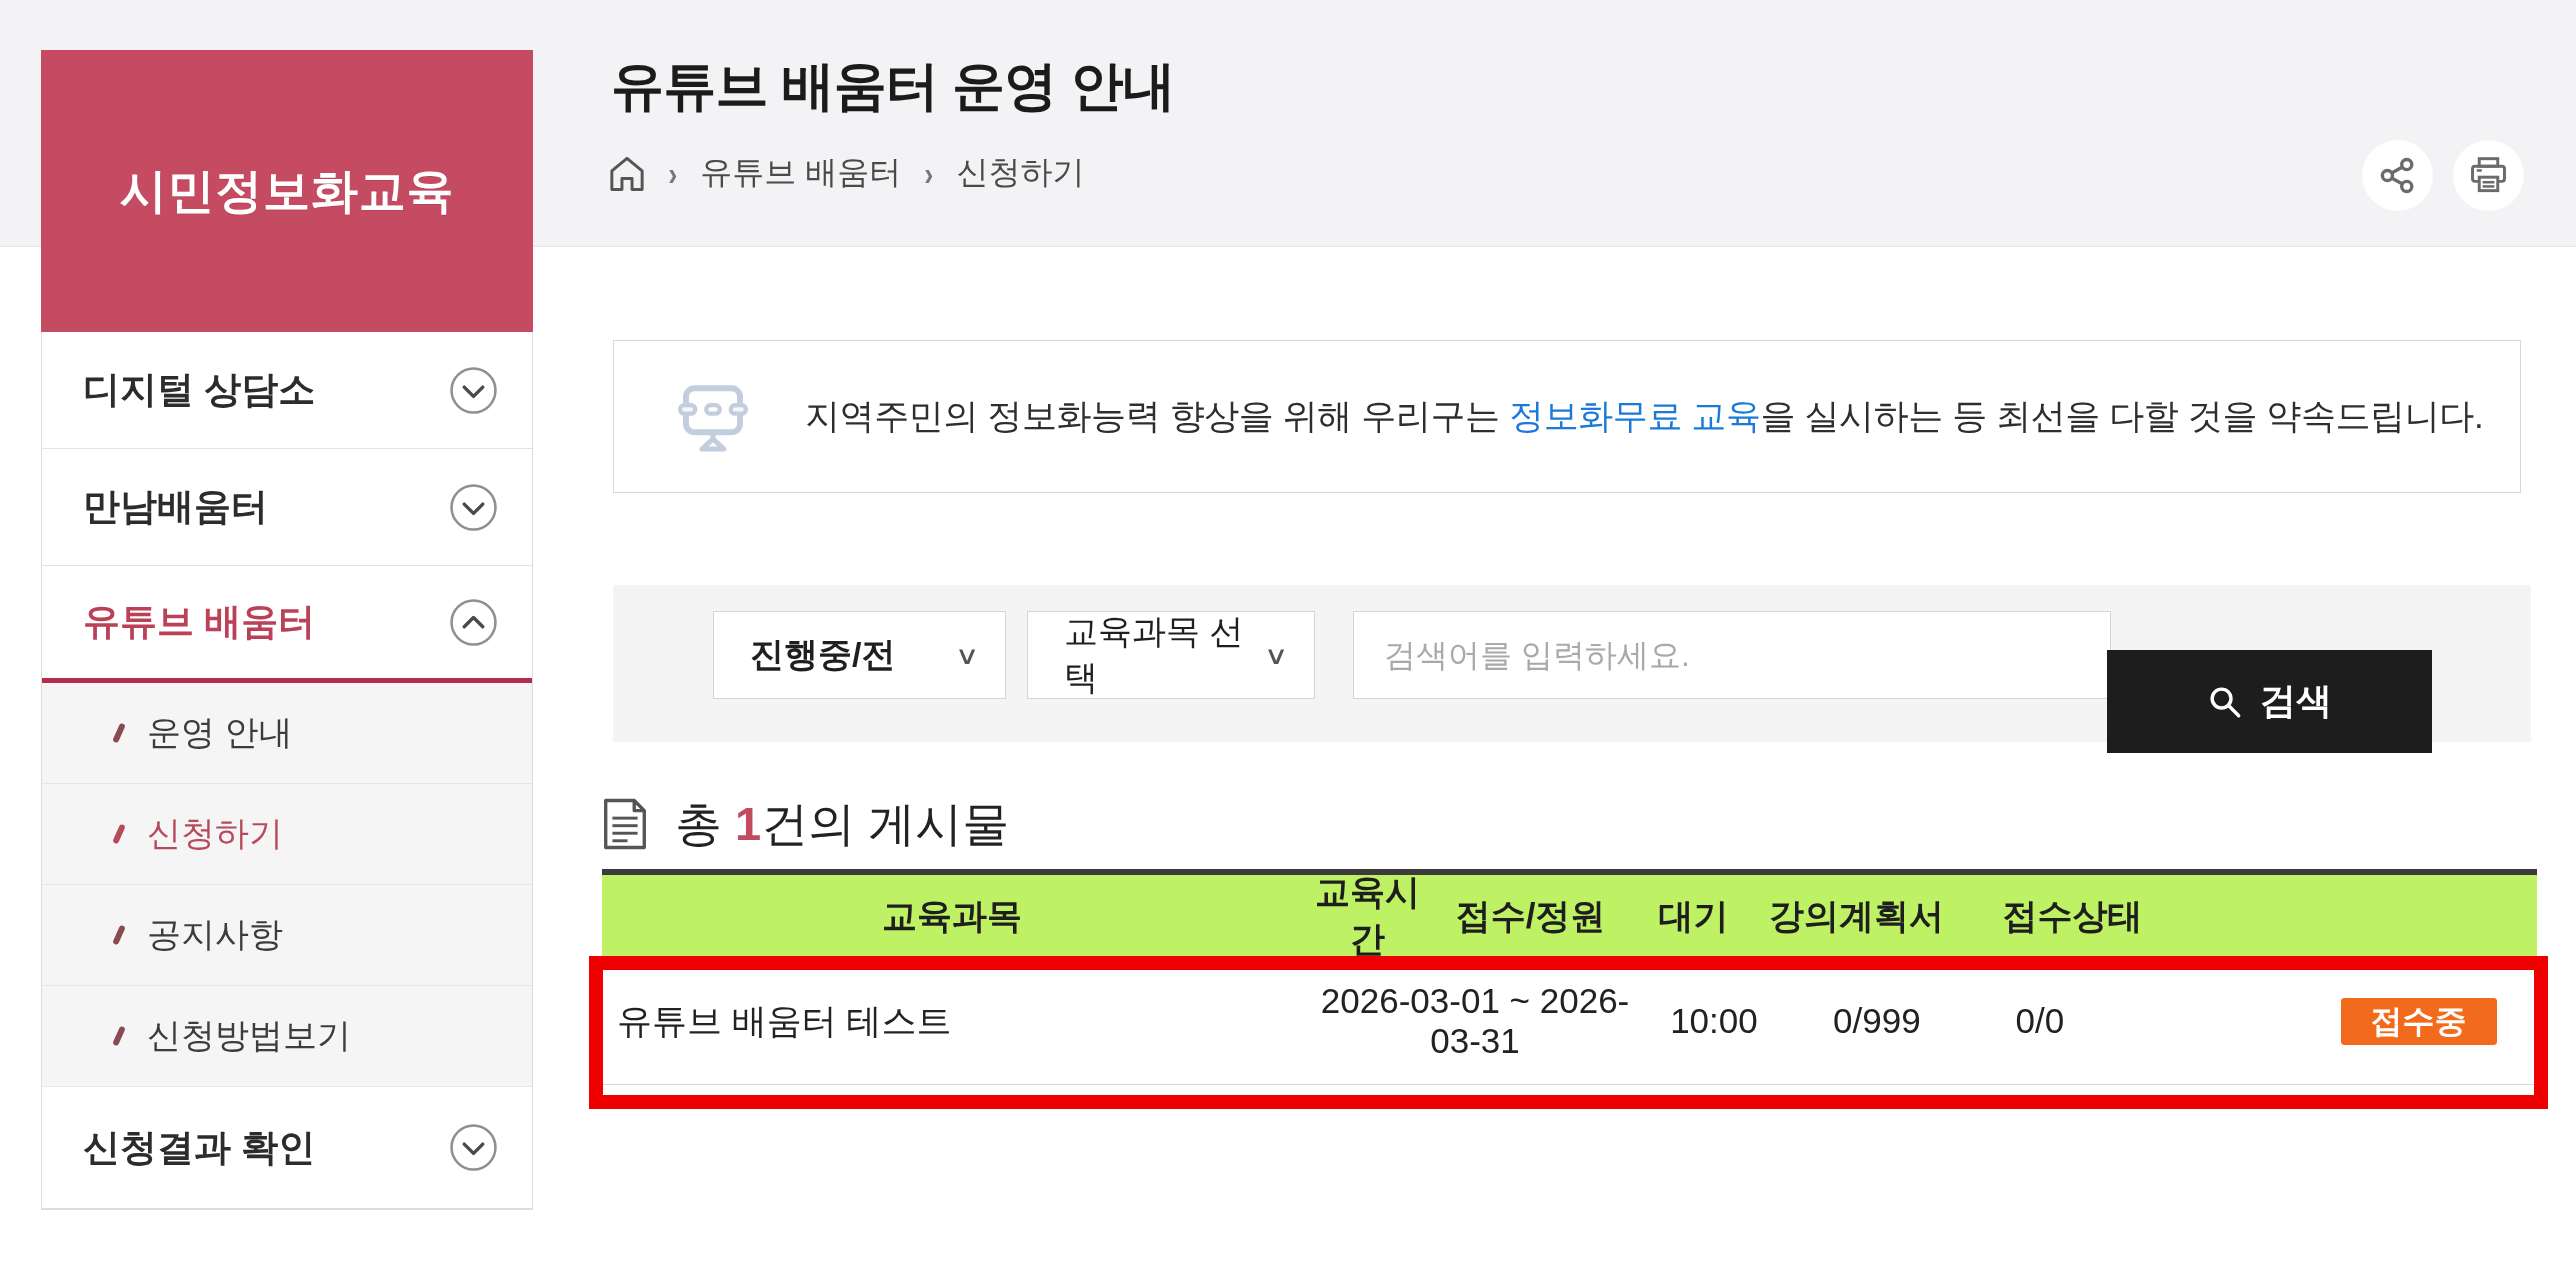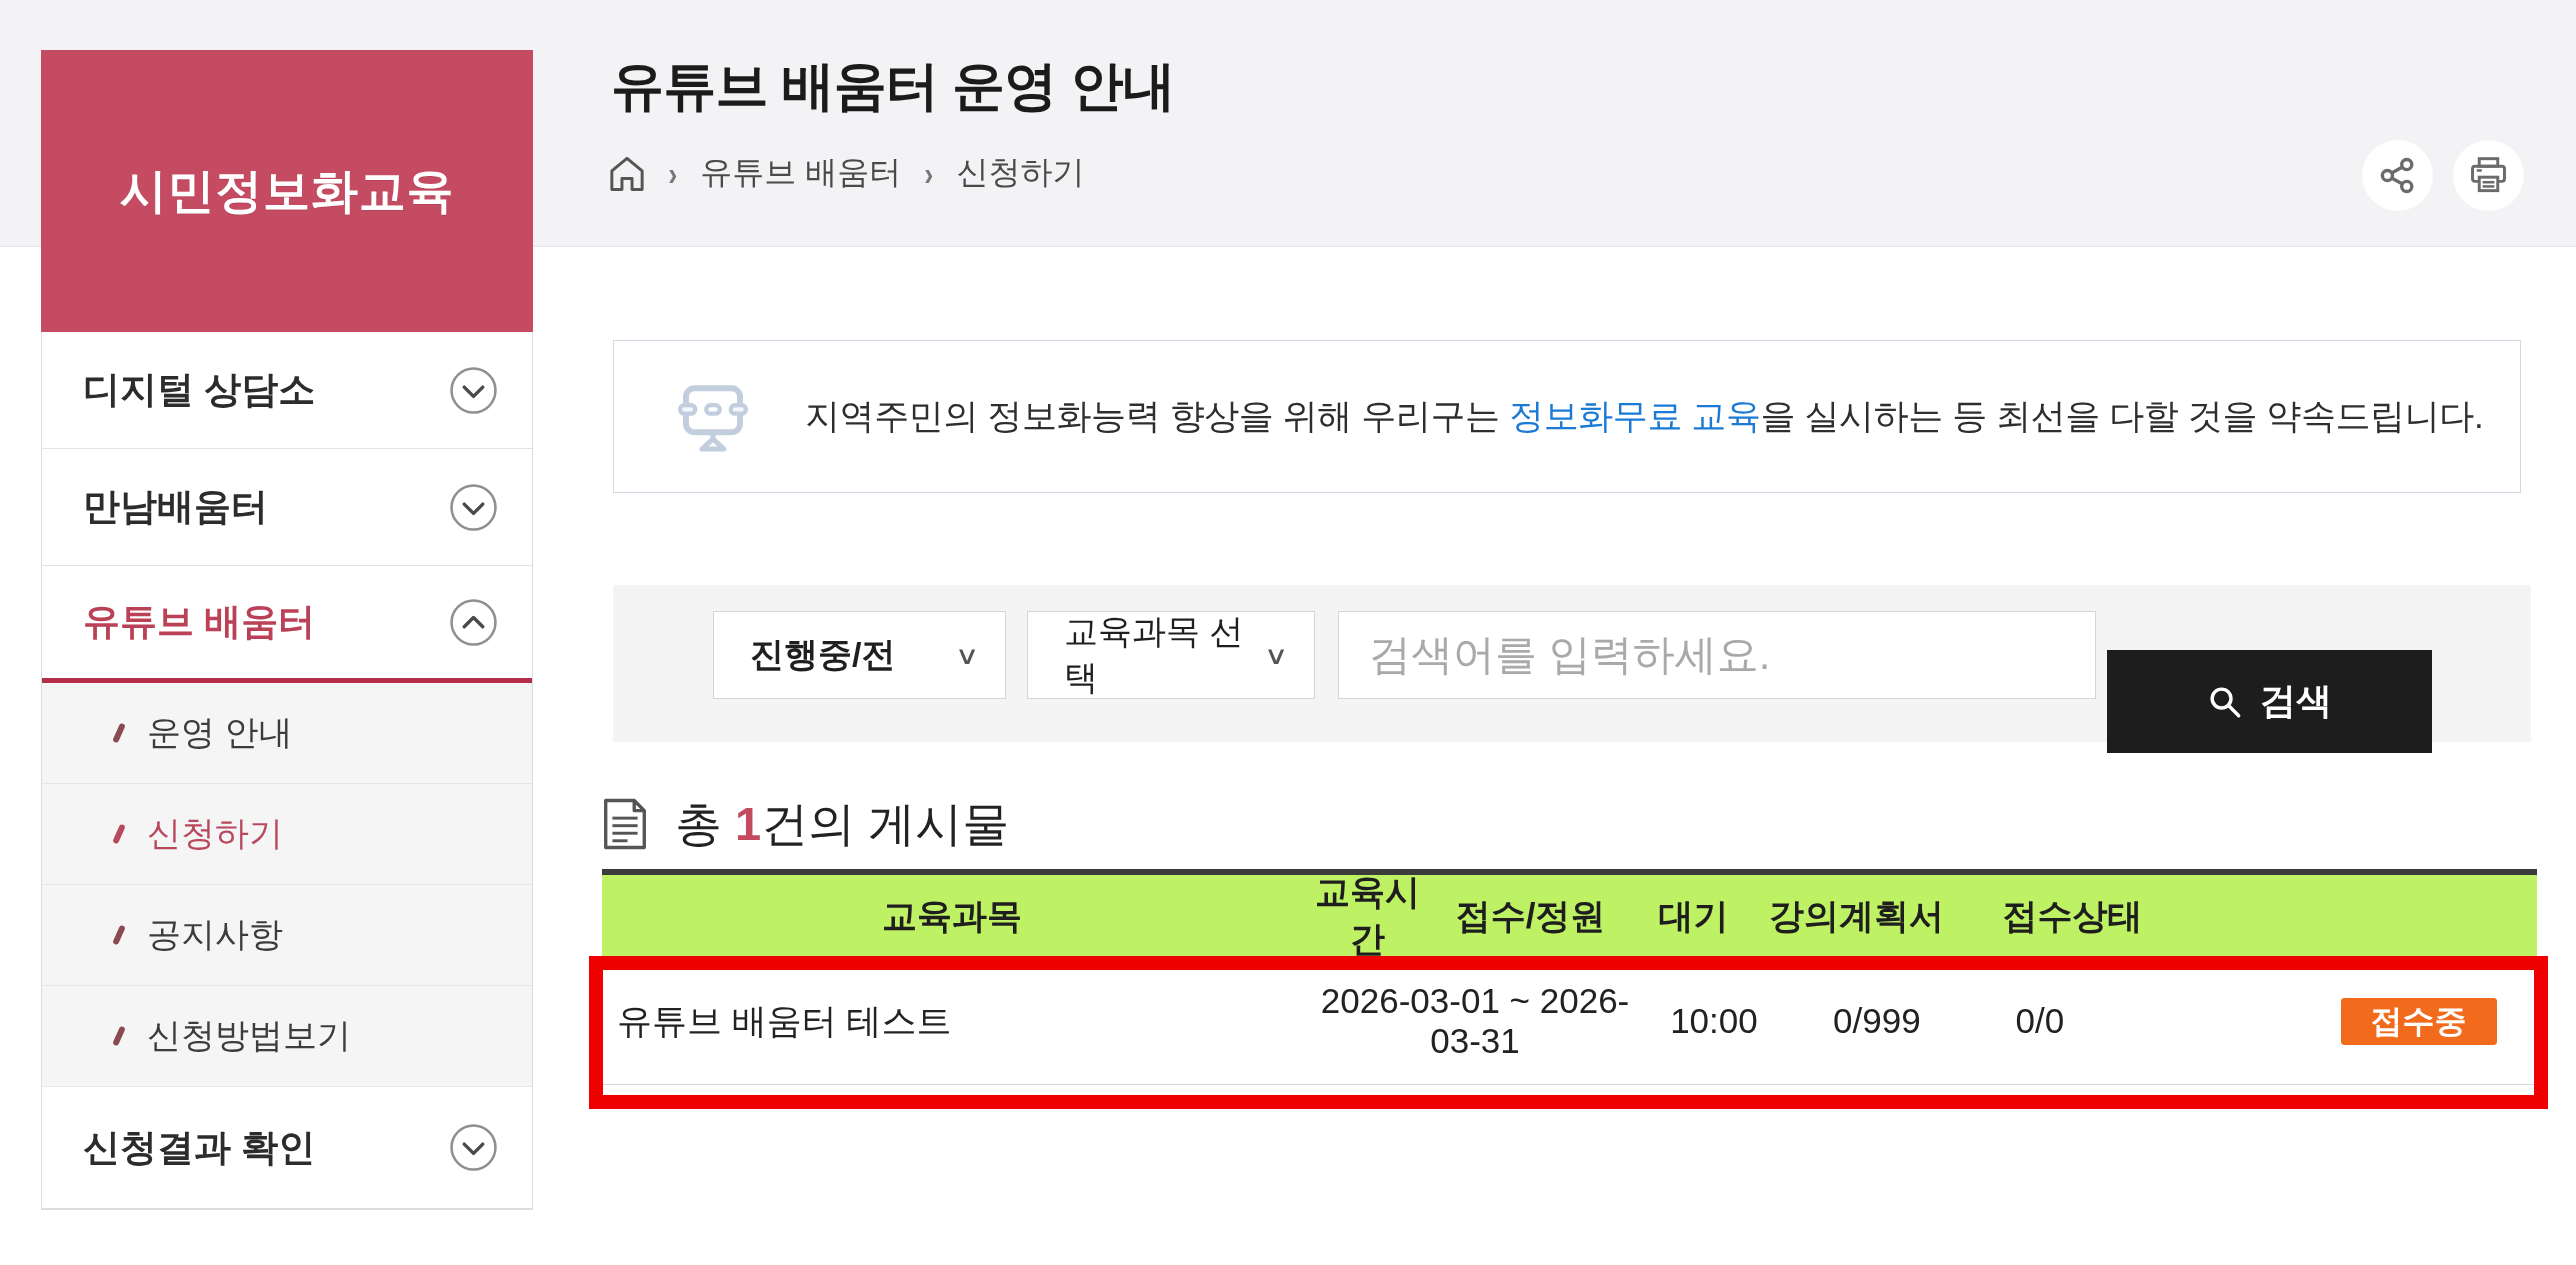--- a/index.html
+++ b/index.html
@@ -84,22 +84,22 @@
   .select {
     display:flex; align-items:center; justify-content:space-between;
     padding:0 29px 0 36px; font-size:34px; color:#1f1f1f; cursor:pointer;
   }
   .select .sel-label { font-weight:600; }
   .select.lighter .sel-label { font-weight:500; }
   .sel-arrow { color:#555; font-size:25px; transform:scaleX(1.35); }
   #status-select  { left:100px;  width:293px; }
   #subject-select { left:414px;  width:288px; }
   #keyword-input {
-    left:725px; width:758px; padding:0 30px;
-    font-size:42px; color:#333; font-family:inherit; outline:none;
+    left:740px; width:758px; padding:0 30px;
+    font-size:32px; color:#333; font-family:inherit; outline:none;
   }
   #keyword-input::placeholder { color:#a9a9a9; }
   .search-btn {
     position:absolute; left:1494px; top:26px; width:325px; height:103px;
     background:#1d1d1d; border:none; color:#fff; cursor:pointer;
     display:flex; align-items:center; justify-content:center; gap:17px;
     font-size:36px; font-weight:600; font-family:inherit;margin-top:39px;
   }
 
   

